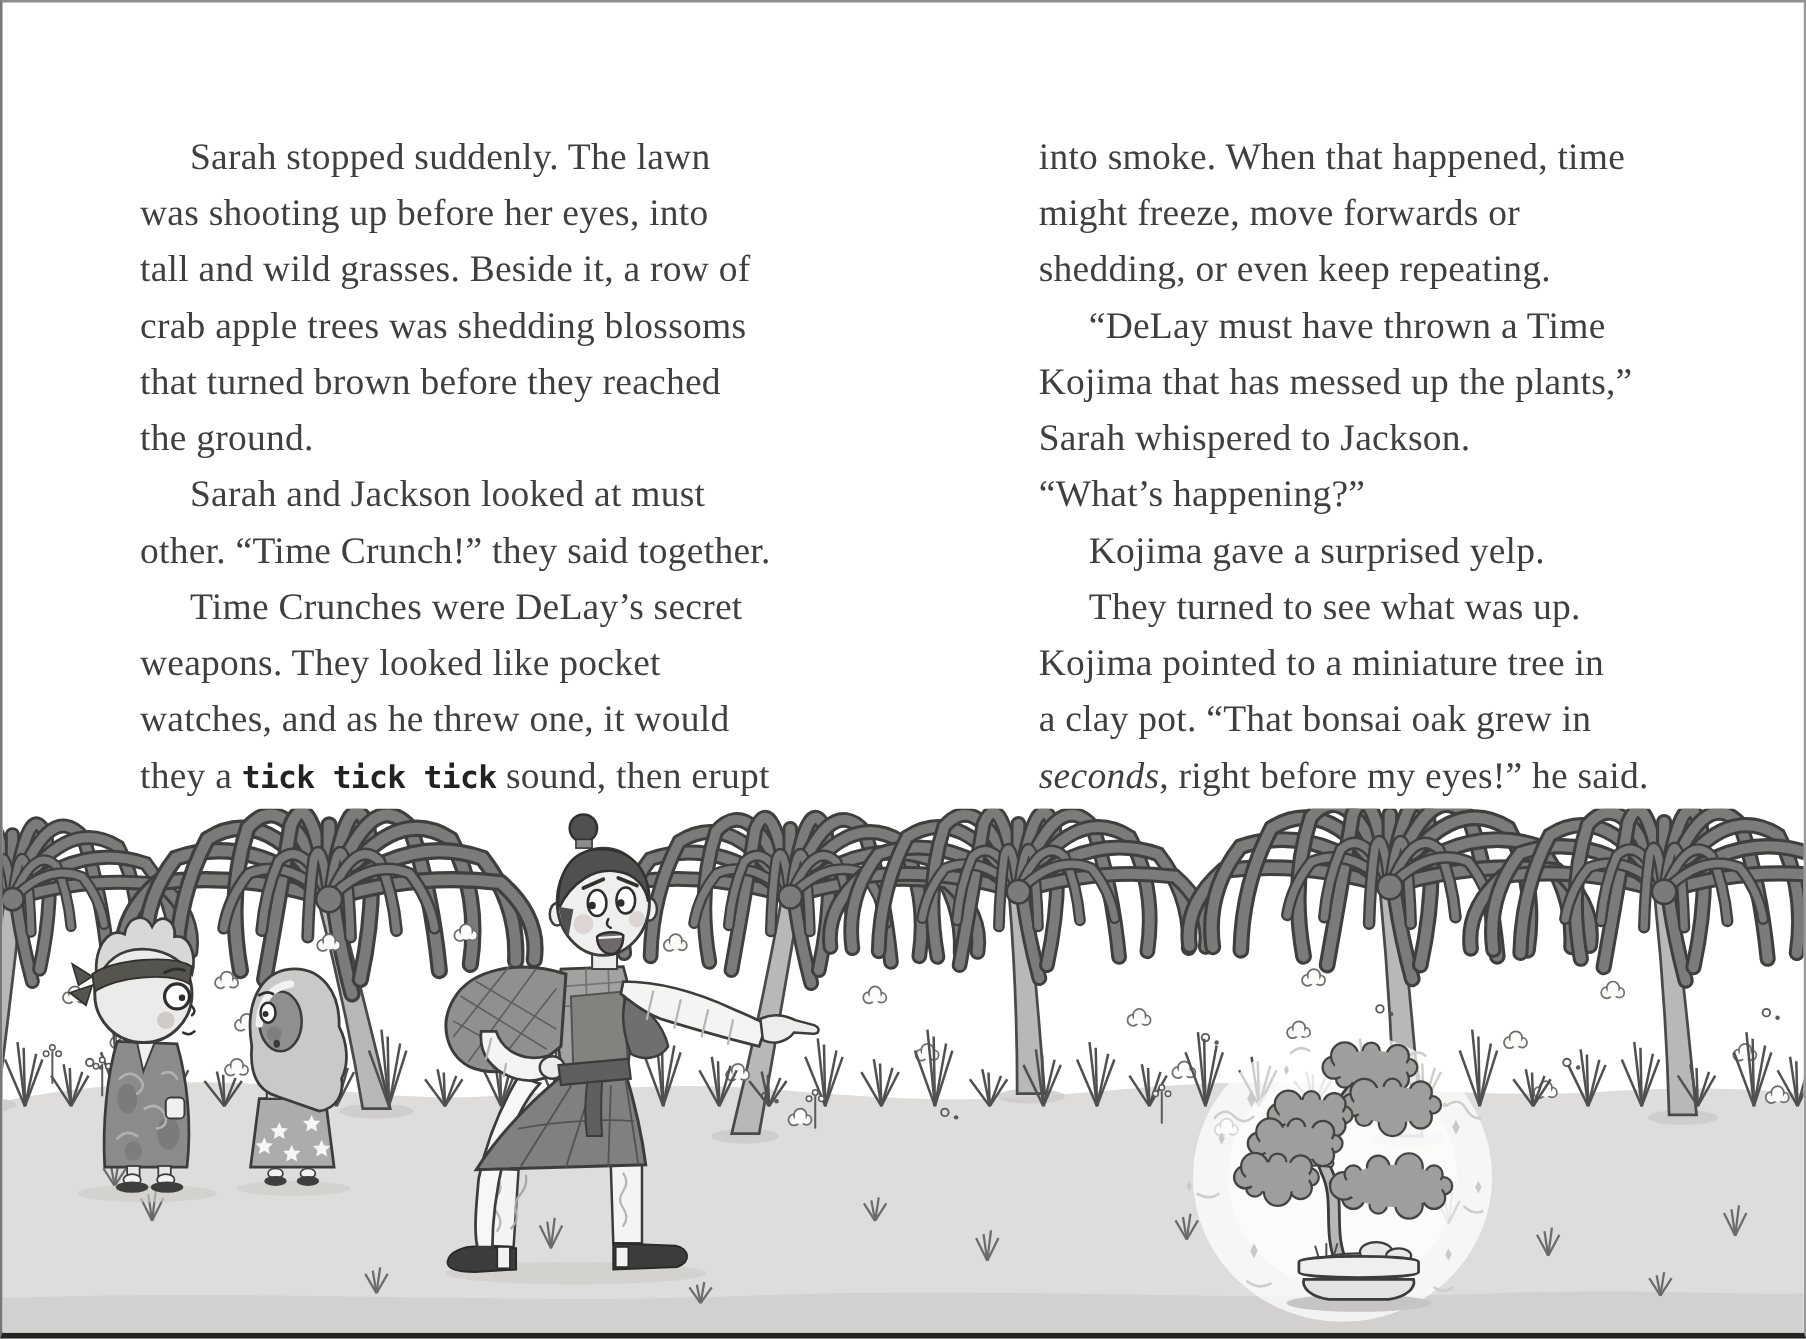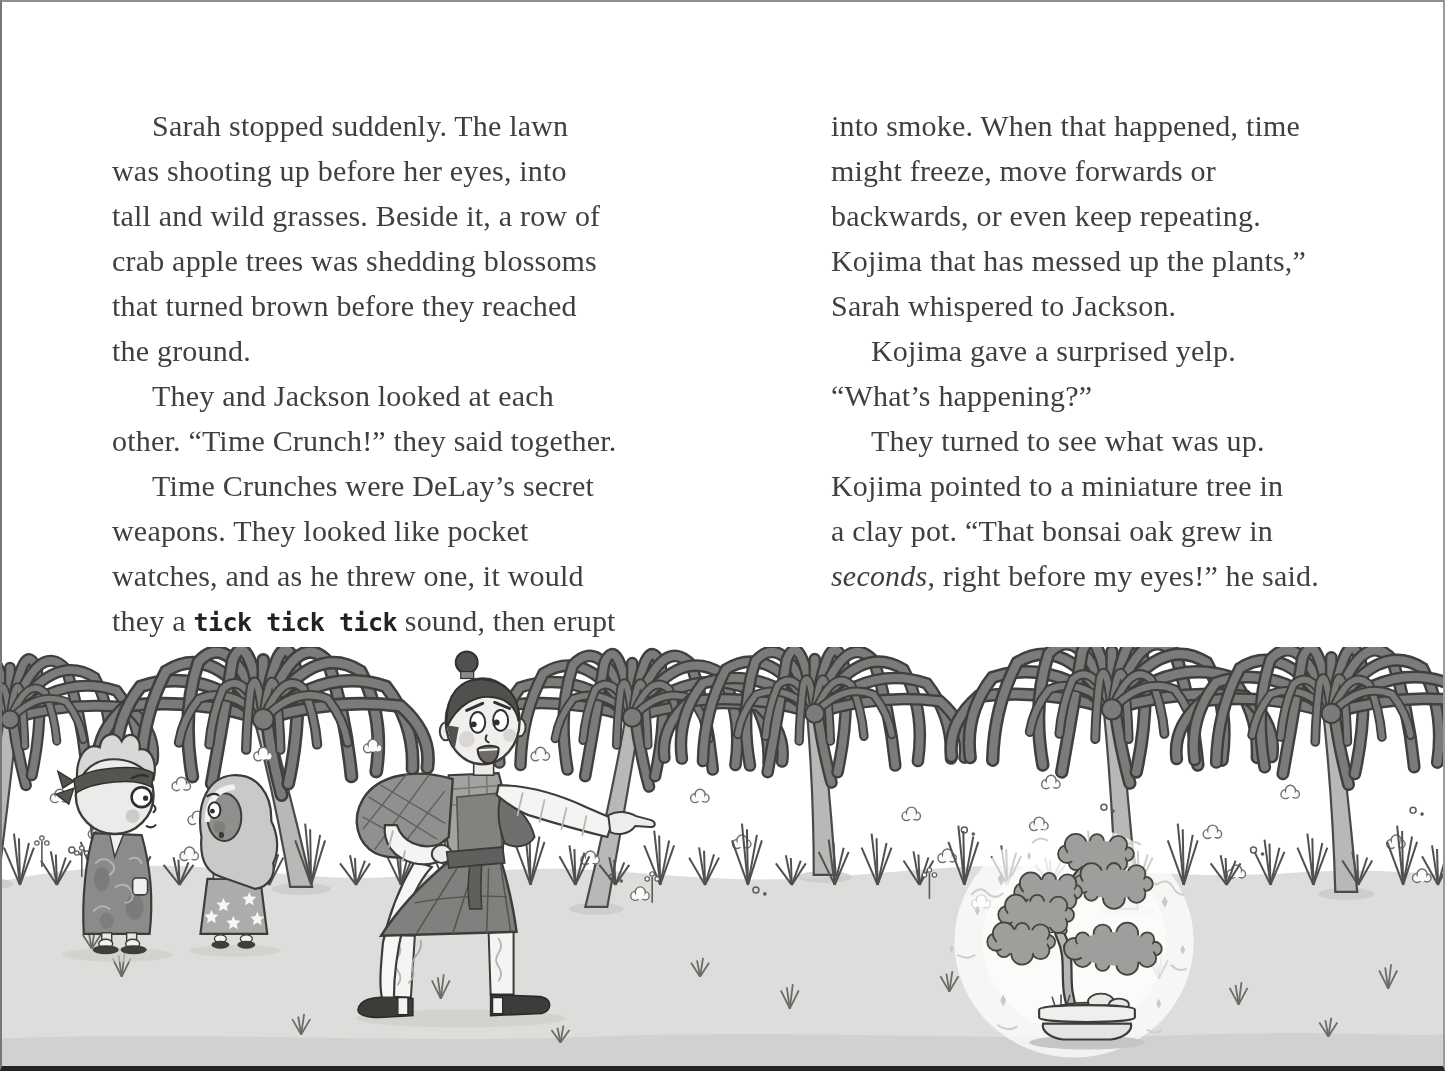--- a/index.html
+++ b/index.html
@@ -43,35 +43,36 @@
 
 <div class="page">
 
   <div class="col" id="colL">
       <div class="line indent"><span class="n">Sarah stopped suddenly. The lawn</span></div>
       <div class="line"><span class="n">was shooting up before her eyes, into</span></div>
       <div class="line"><span class="n">tall and wild grasses. Beside it, a row of</span></div>
       <div class="line"><span class="n">crab apple trees was shedding blossoms</span></div>
       <div class="line"><span class="n">that turned brown before they reached</span></div>
       <div class="line"><span class="n">the ground.</span></div>
-      <div class="line indent"><span class="n">They and Jackson looked at each</span></div>
+      <div class="line indent"><span class="n">Sarah and Jackson looked at must</span></div>
       <div class="line"><span class="n">other. “Time Crunch!” they said together.</span></div>
       <div class="line indent"><span class="n">Time Crunches were DeLay’s secret</span></div>
       <div class="line"><span class="n">weapons. They looked like pocket</span></div>
       <div class="line"><span class="n">watches, and as he threw one, it would</span></div>
       <div class="line"><span class="n">they a </span><span class="b">tick tick tick</span><span class="n"> sound, then erupt</span></div>
     </div>
   <div class="col" id="colR">
       <div class="line"><span class="n">into smoke. When that happened, time</span></div>
       <div class="line"><span class="n">might freeze, move forwards or</span></div>
-      <div class="line"><span class="n">backwards, or even keep repeating.</span></div>
+      <div class="line"><span class="n">shedding, or even keep repeating.</span></div>
+      <div class="line indent"><span class="n">“DeLay must have thrown a Time</span></div>
       <div class="line"><span class="n">Kojima that has messed up the plants,”</span></div>
       <div class="line"><span class="n">Sarah whispered to Jackson.</span></div>
+      <div class="line"><span class="n">“What’s happening?”</span></div>
       <div class="line indent"><span class="n">Kojima gave a surprised yelp.</span></div>
-      <div class="line"><span class="n">“What’s happening?”</span></div>
       <div class="line indent"><span class="n">They turned to see what was up.</span></div>
       <div class="line"><span class="n">Kojima pointed to a miniature tree in</span></div>
       <div class="line"><span class="n">a clay pot. “That bonsai oak grew in</span></div>
       <div class="line"><span class="i">seconds</span><span class="n">, right before my eyes!” he said.</span></div>
     </div>
 
   <svg id="scene" viewBox="0 0 1445 421">
 
     <g>
       <path d="M0,234 C60,222 130,216 200,220 C270,224 320,234 390,230 C460,226 530,218 610,224

